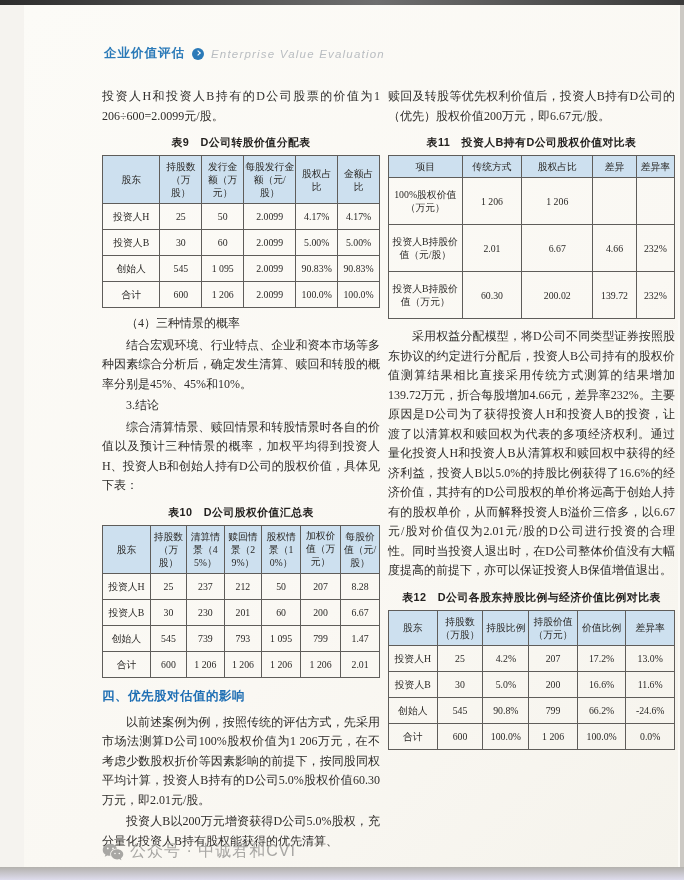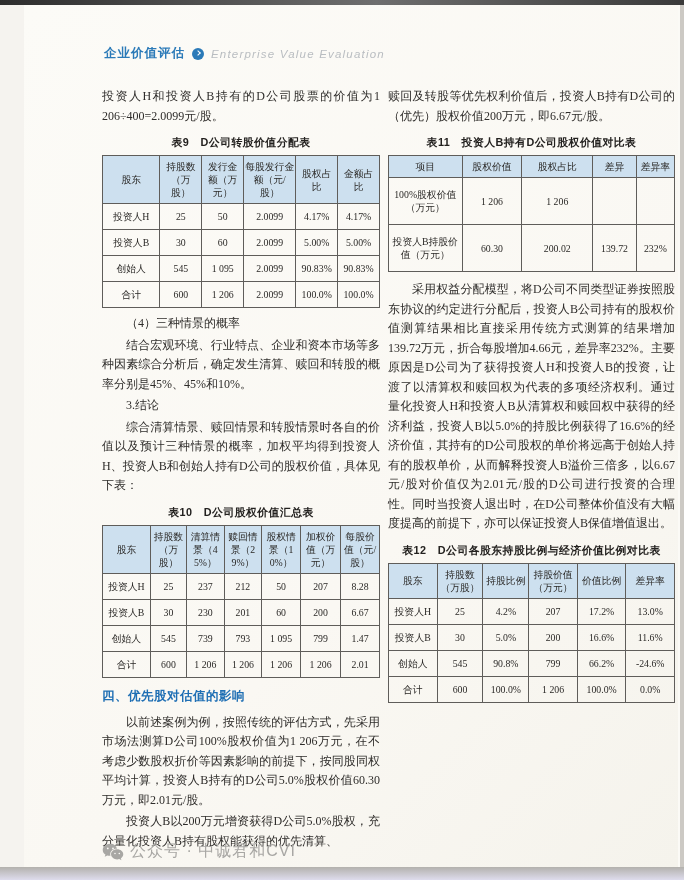--- a/index.html
+++ b/index.html
@@ -47,21 +47,21 @@
     font-size:9.8px;color:#2a2826;margin-bottom:6px;}
   table.data th,table.data td{border:1px solid #5f5d5a;text-align:center;vertical-align:middle;
     padding:4px 1px;line-height:13px;word-break:break-all;}
   table.data th{background:#cde0ef;font-weight:normal;}
   table.data td{padding:6px 1px;}
 
   
   #t9 th:nth-child(1){width:21%;} #t9 th:nth-child(2){width:15%;} #t9 th:nth-child(3){width:15%;}
   #t9 th:nth-child(4){width:19%;} #t9 th:nth-child(5){width:15%;} #t9 th:nth-child(6){width:15%;}
   #t10 th:nth-child(1){width:17.5%;} #t10 th:nth-child(2){width:13%;} #t10 th:nth-child(3){width:13.5%;}
-  #t10 th:nth-child(4){width:13.5%;} #t10 th:nth-child(5){width:14%;} #t10 th:nth-child(6){width:14.5%;}
+  #t10 th:nth-child(4){width:13.5%;} #t10 th:nth-child(5){width:14%;} #t10 th:nth-child(6){width:14.5%;font-family:Liberation Mono, monospace;}
   #t10 th:nth-child(7){width:14%;}
   #t11 th:nth-child(1){width:26%;} #t11 th:nth-child(2){width:21%;} #t11 th:nth-child(3){width:25%;}
   #t11 th:nth-child(4){width:15%;} #t11 th:nth-child(5){width:13%;}
   #t11 td{padding:10px 1px;}
   #t12 th:nth-child(1){width:17%;} #t12 th:nth-child(2){width:16%;} #t12 th:nth-child(3){width:16%;}
   #t12 th:nth-child(4){width:17%;} #t12 th:nth-child(5){width:17%;} #t12 th:nth-child(6){width:17%;}
 
   .section-head{font-family:"Liberation Sans", sans-serif;color:#1f6fb4;font-weight:bold;
     font-size:12.5px;margin:10px 0 8px 0;letter-spacing:.5px;}
 
@@ -90,21 +90,21 @@
 
   <div class="running-head">
     <span class="rh-cn">企业价值评估</span>
     <span class="rh-dot"></span>
     <span class="rh-en">Enterprise Value Evaluation</span>
   </div>
 
   <div class="content">
 
     <div class="col col-left">
-      <p class="body">投资人H和投资人B持有的D公司股票的价值为1 206÷400=2.0099元/股。</p>
+      <p class="body">投资人H和投资人B持有的D公司股票的价值为1 206÷600=2.0099元/股。</p>
 
       <div class="tbl-caption">表9　D公司转股价值分配表</div>
       <table class="data" id="t9">
           <thead>
             <tr>
               <th>股东</th>
               <th>持股数（万股）</th>
               <th>发行金额（万元）</th>
               <th>每股发行金额（元/股）</th>
               <th>股权占比</th>
@@ -211,33 +211,40 @@
     </div>
 
     <div class="col col-right">
       <p class="body">赎回及转股等优先权利价值后，投资人B持有D公司的（优先）股权价值200万元，即6.67元/股。</p>
 
       <div class="tbl-caption">表11　投资人B持有D公司股权价值对比表</div>
       <table class="data" id="t11">
           <thead>
             <tr>
               <th>项目</th>
-              <th>股权价值</th>
+              <th>传统方式</th>
               <th>股权占比</th>
               <th>差异</th>
               <th>差异率</th>
             </tr>
           </thead>
           <tbody>
             <tr>
               <td>100%股权价值（万元）</td>
               <td>1 206</td>
               <td>1 206</td>
               <td></td>
               <td></td>
+            </tr>
+            <tr>
+              <td>投资人B持股价值（元/股）</td>
+              <td>2.01</td>
+              <td>6.67</td>
+              <td>4.66</td>
+              <td>232%</td>
             </tr>
             <tr>
               <td>投资人B持股价值（万元）</td>
               <td>60.30</td>
               <td>200.02</td>
               <td>139.72</td>
               <td>232%</td>
             </tr>
           </tbody>
         </table>

